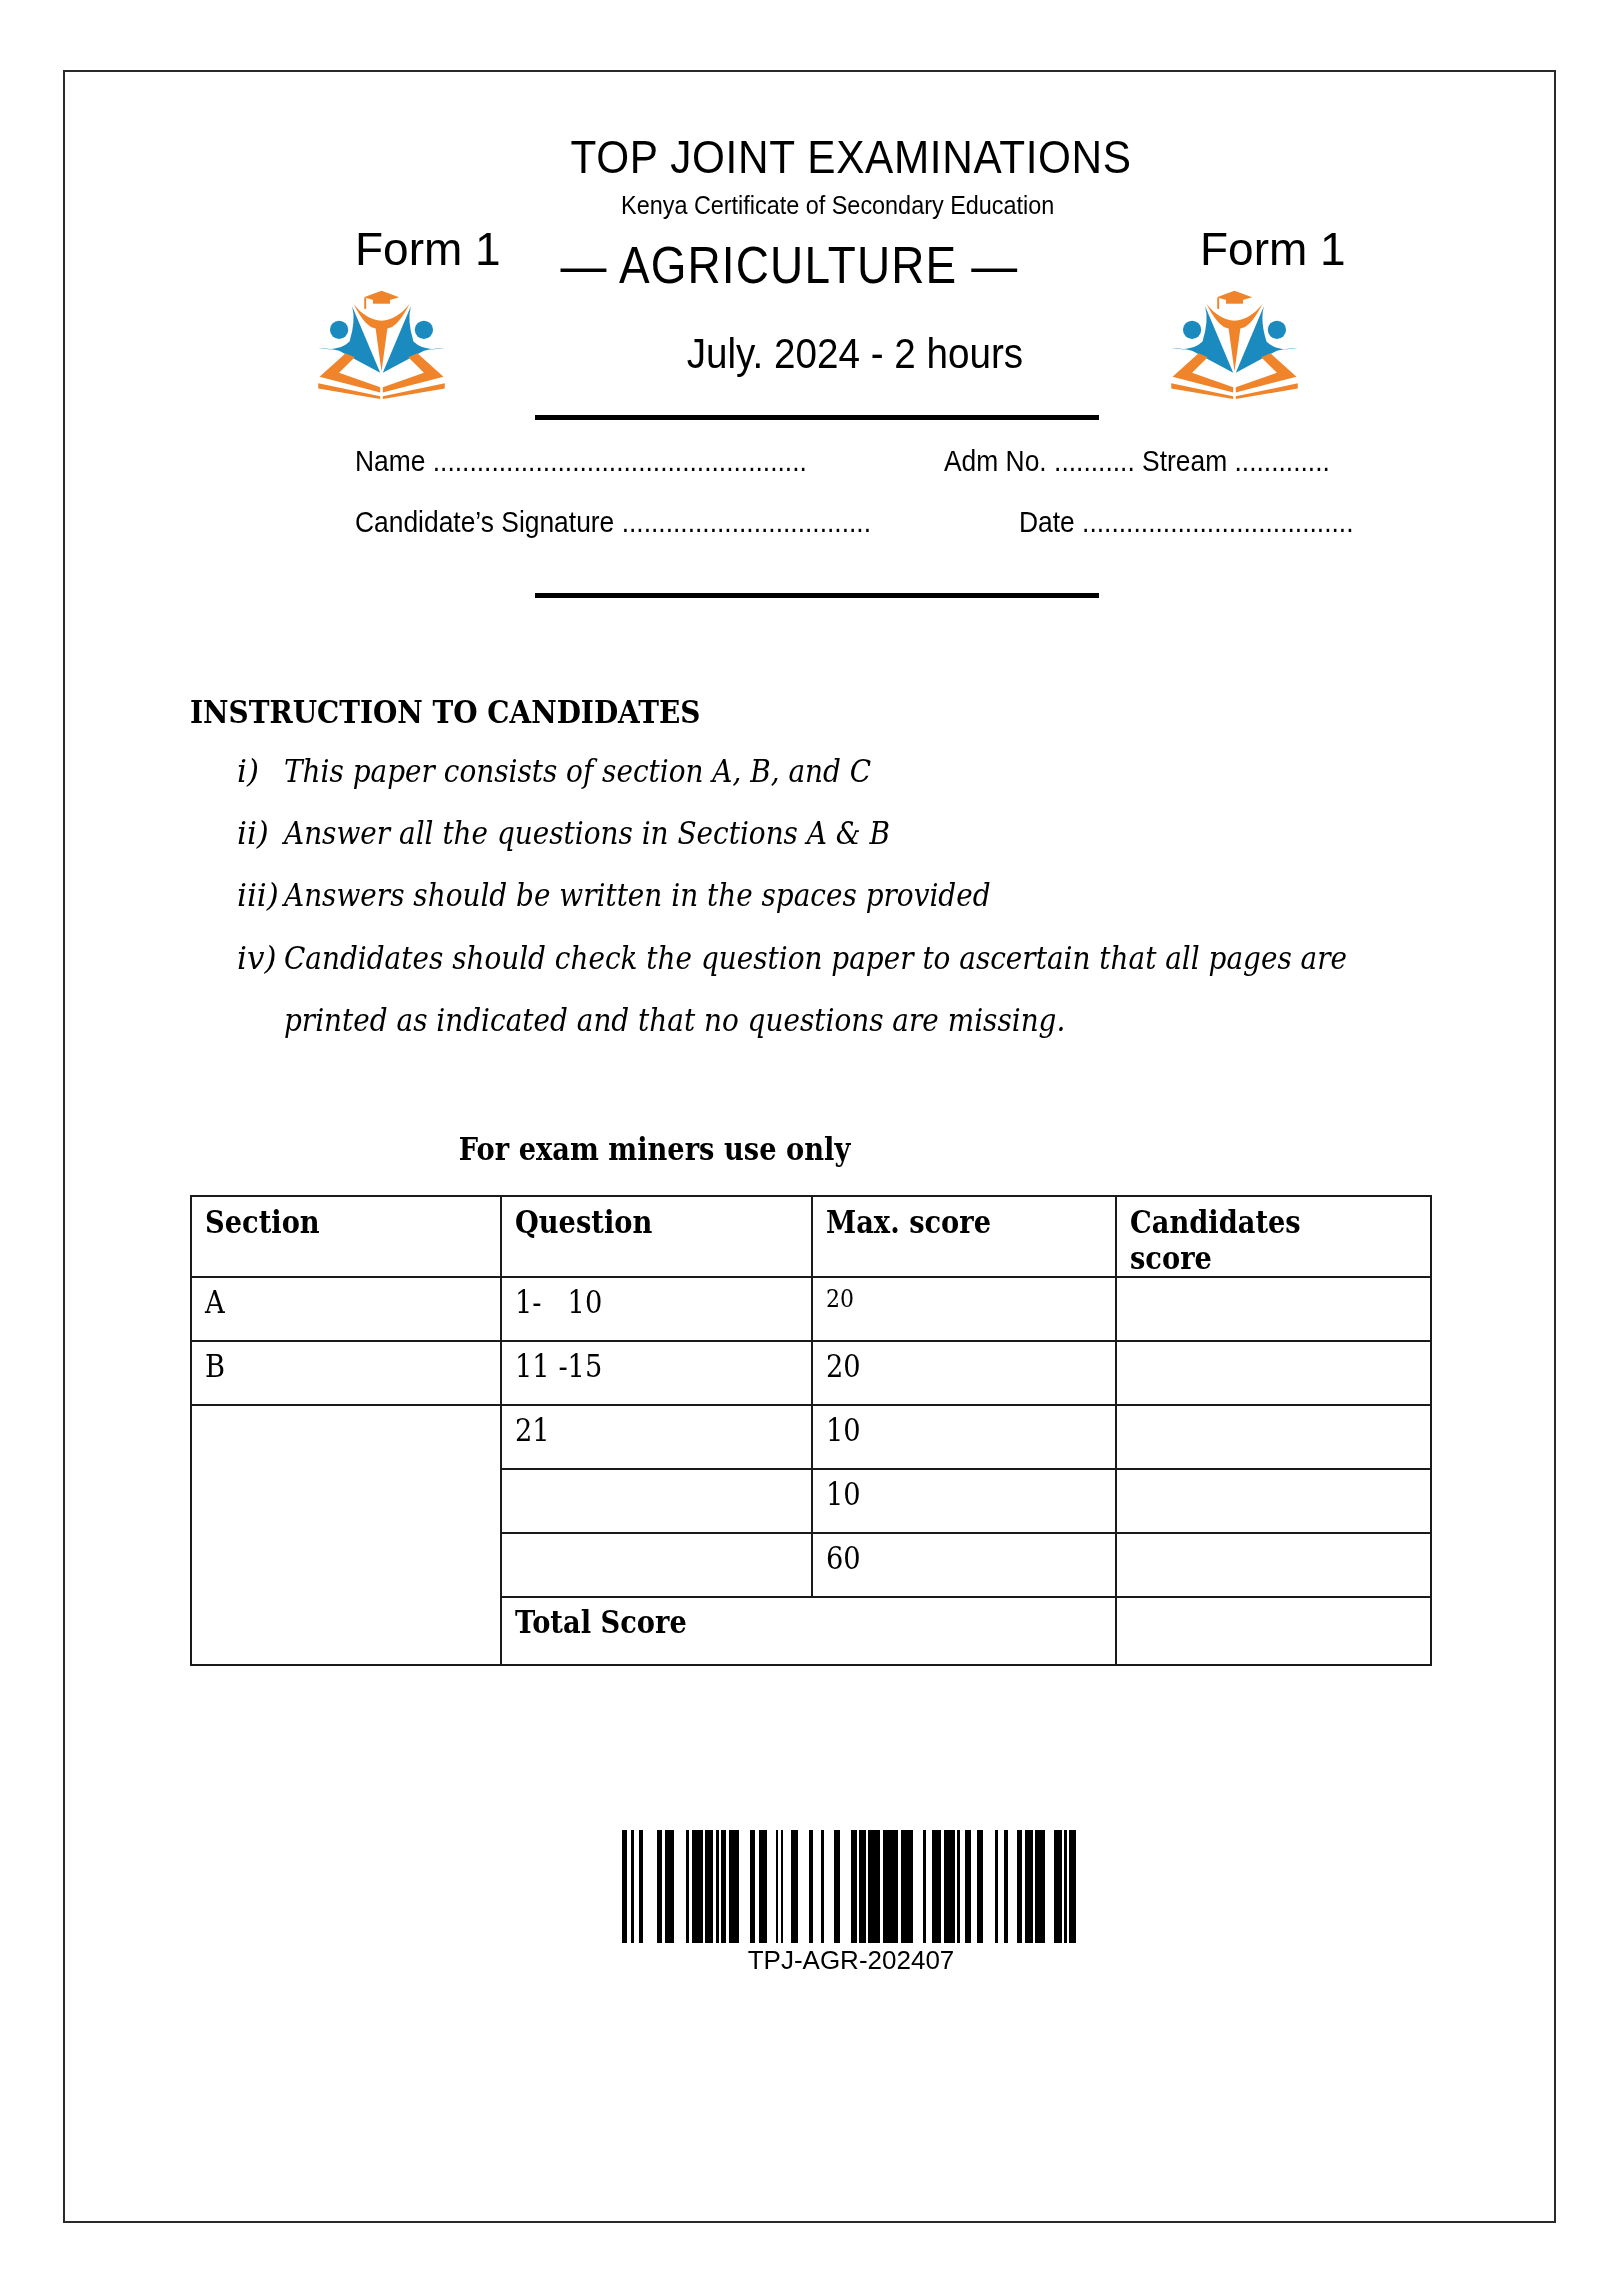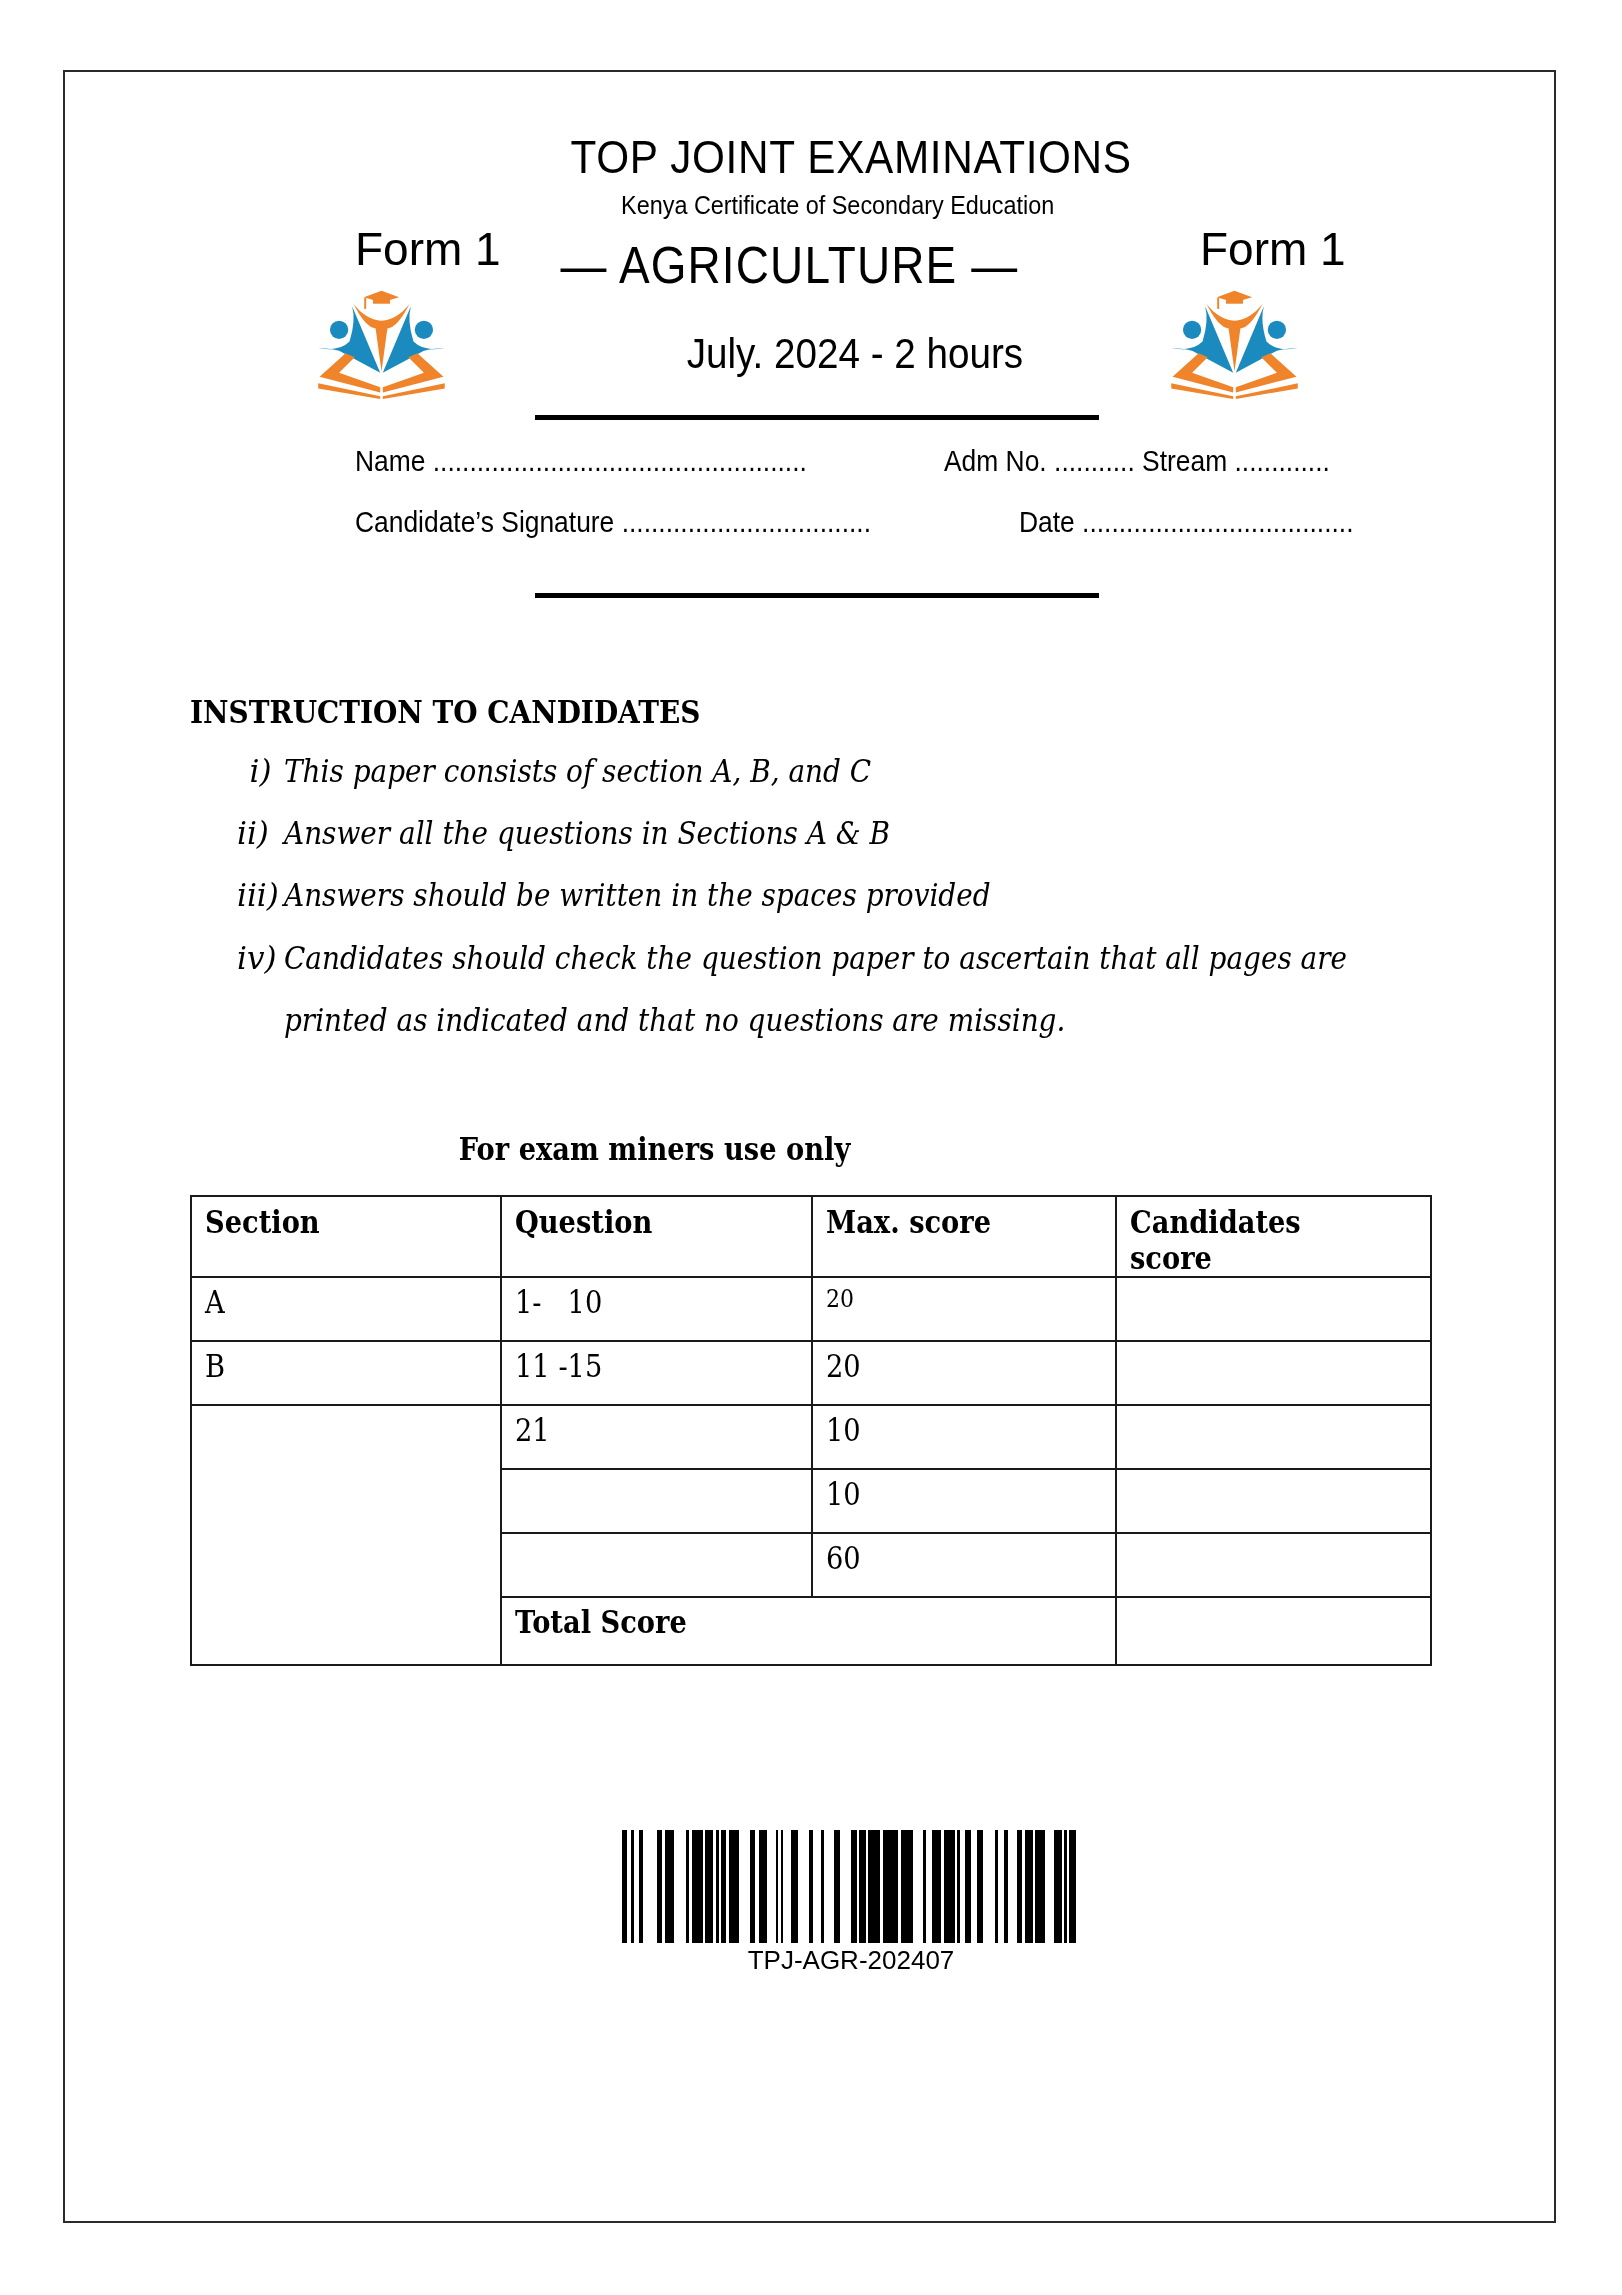--- a/index.html
+++ b/index.html
@@ -97,21 +97,21 @@
 <div class="abs fields sans" style="left:315px;top:505px;">
   <span class="lbl"><span>Candidate’s Signature</span> <span>..................................</span></span>
 </div>
 <div class="abs fields sans" style="left:979px;top:505px;">
   <span class="lbl"><span>Date</span> <span>.....................................</span></span>
 </div>
 
 <div class="rule" style="top:593px;"></div>
 
 <div class="abs instr-head"><span>INSTRUCTION TO CANDIDATES</span></div>
-<div class="abs instr" style="left:237px;top:753px;text-align:center;">
+<div class="abs instr" style="left:237px;top:753px;">
   <span class="num">i)</span><span class="txt">This paper consists of section A, B, and C</span>
 </div>
 <div class="abs instr" style="left:237px;top:815px;">
   <span class="num">ii)</span><span class="txt">Answer all the questions in Sections A &amp; B</span>
 </div>
 <div class="abs instr" style="left:237px;top:877px;">
   <span class="num">iii)</span><span class="txt">Answers should be written in the spaces provided</span>
 </div>
 <div class="abs instr" style="left:237px;top:940px;">
   <span class="num">iv)</span><span class="txt">Candidates should check the question paper to ascertain that all pages are</span>

